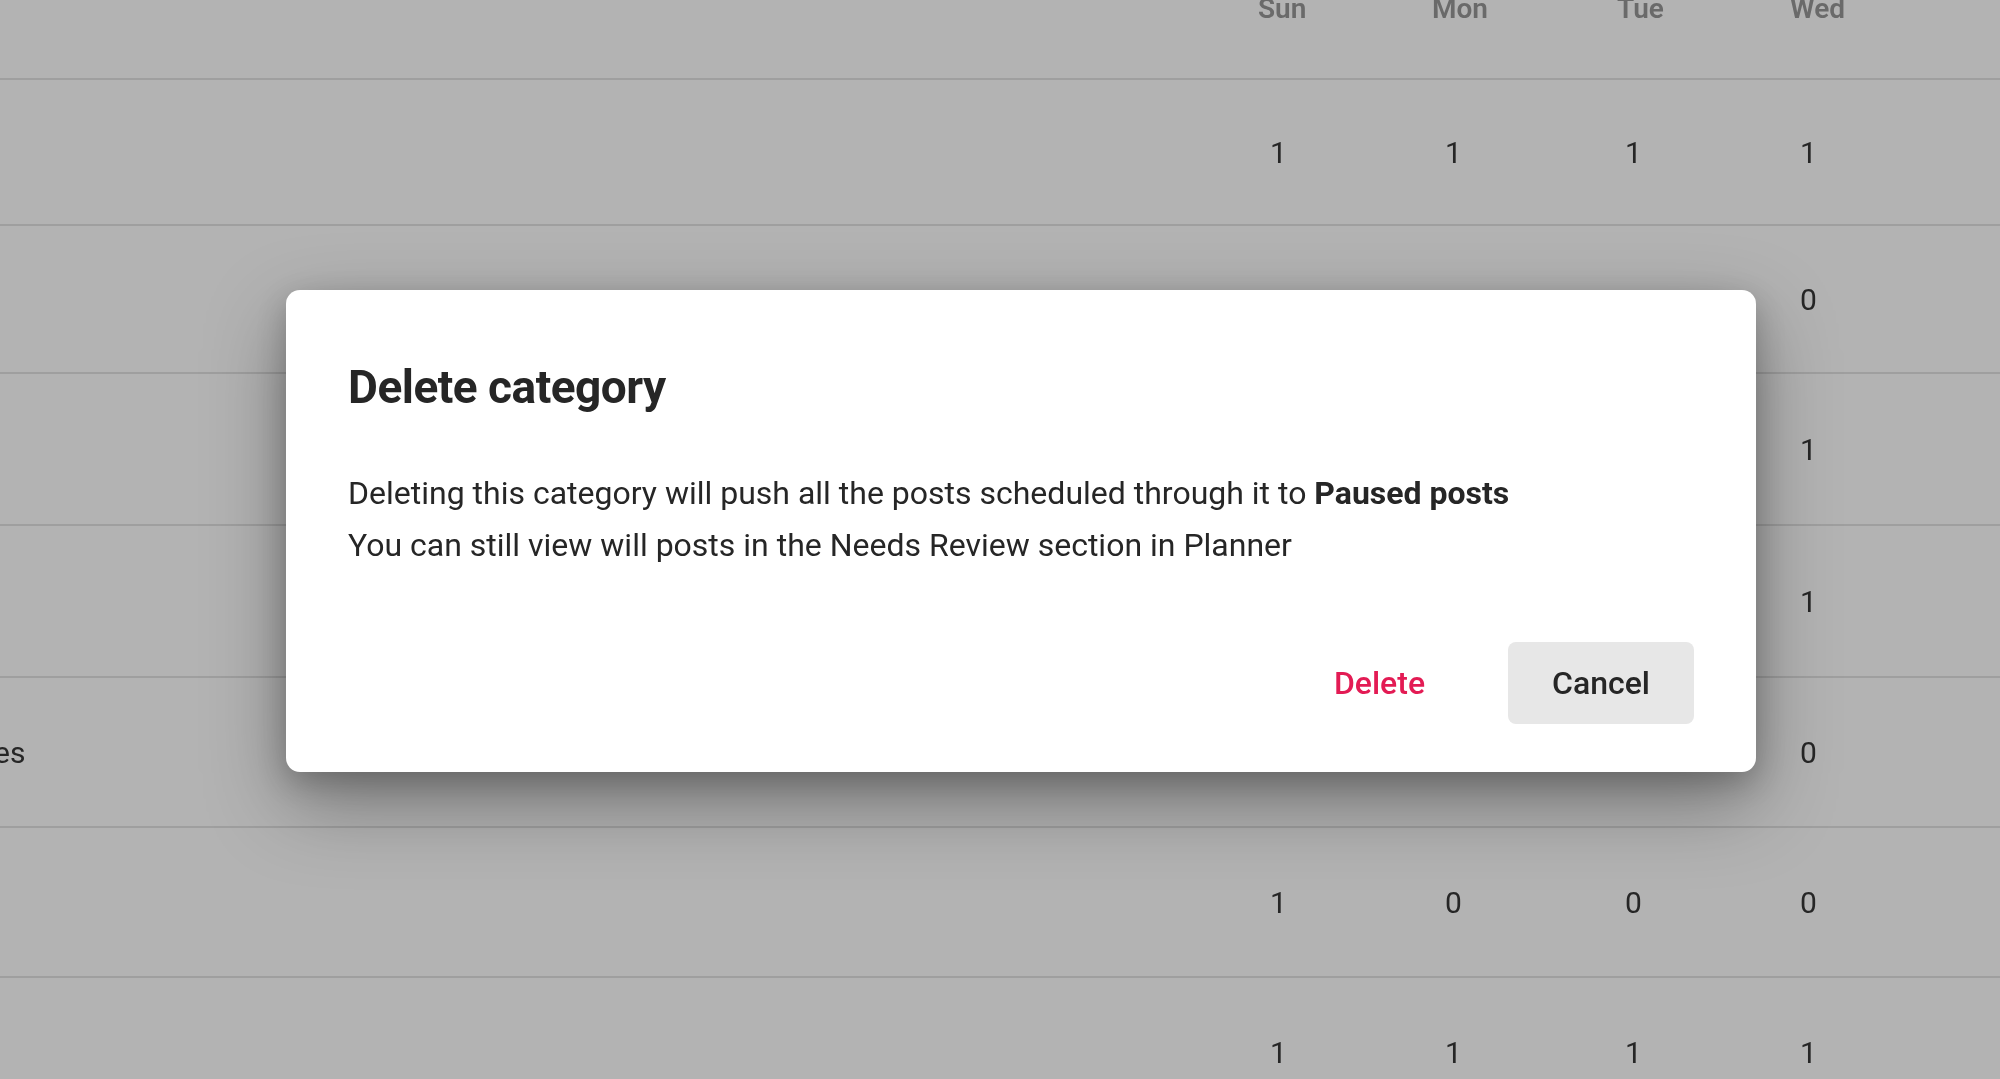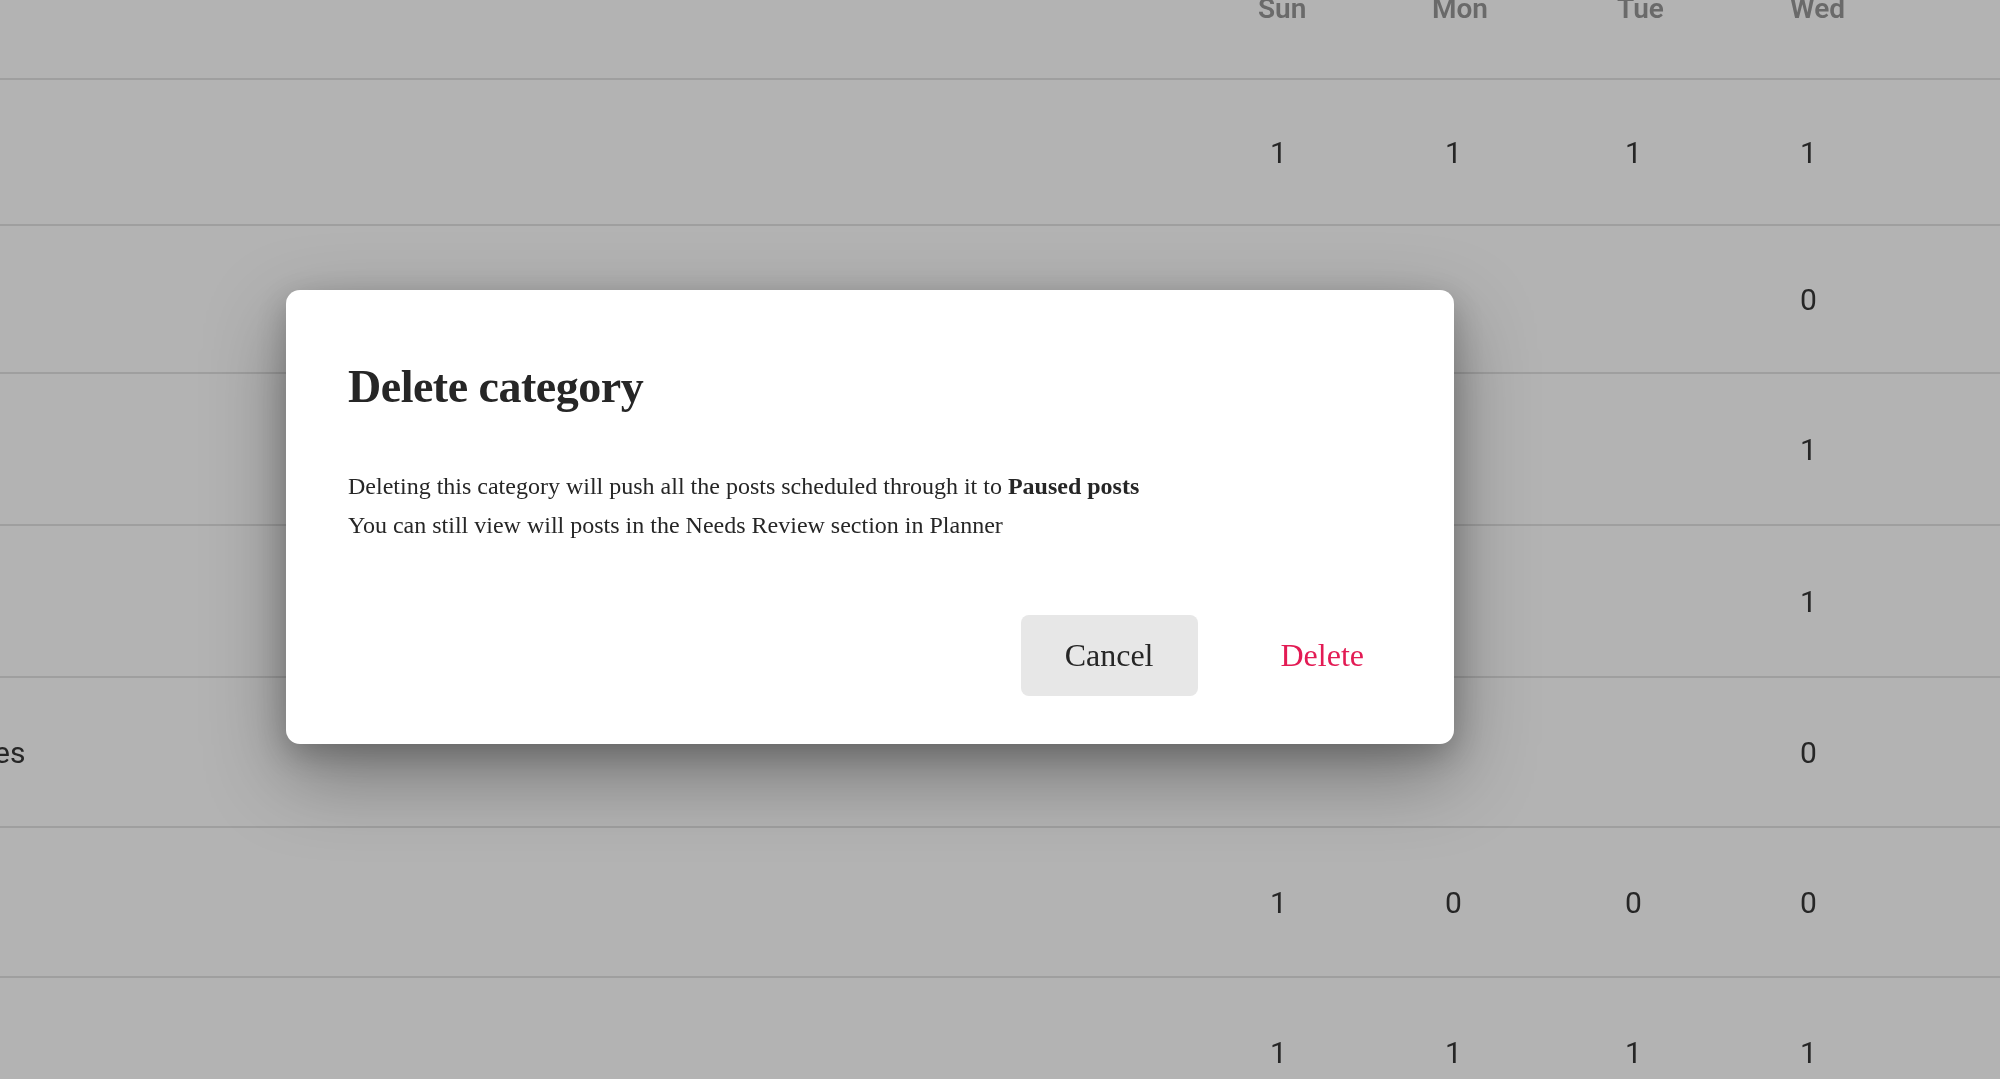--- a/index.html
+++ b/index.html
@@ -75,36 +75,35 @@
       position: absolute;
       top: 0; left: 0; width: 100%; height: 100%;
       display: flex;
       align-items: center;
       justify-content: center;
     }
     .modal {
       position: absolute;
       left: 286px;
       top: 290px;
-      width: 1168px;
+      width: 1470px;
       background: #ffffff;
       border-radius: 14px;
       box-shadow: 0 30px 80px rgba(0,0,0,0.35), 0 10px 30px rgba(0,0,0,0.2);
       padding: 70px 62px 48px 62px;
-      font-family: Liberation Serif, serif;
     }
     .modal-title {
       font-size: 46px;
       font-weight: 700;
       color: #262626;
       margin-bottom: 54px;
       letter-spacing: -0.5px;
     }
     .modal-body {
-      font-size: 24px;
+      font-size: 32px;
       color: #262626;
       line-height: 1.62;
       margin-bottom: 70px;
       font-weight: 400;
     }
     .modal-body strong { font-weight: 700; }
     .modal-actions {
       display: flex;
       justify-content: flex-end;
       gap: 55px;
@@ -181,17 +180,17 @@
 </div>
 
 <div class="overlay">
   <div class="modal">
     <h1 class="modal-title">Delete category</h1>
     <div class="modal-body">
       <span>Deleting this category will push all the posts scheduled through it to </span><strong>Paused posts</strong><br>
       <span>You can still view will posts in the Needs Review section in Planner</span>
     </div>
     <div class="modal-actions">
+      <button class="btn btn-delete">Delete</button>
       <button class="btn btn-cancel">Cancel</button>
-      <button class="btn btn-delete">Delete</button>
     </div>
   </div>
 </div>
 
 </body></html>

